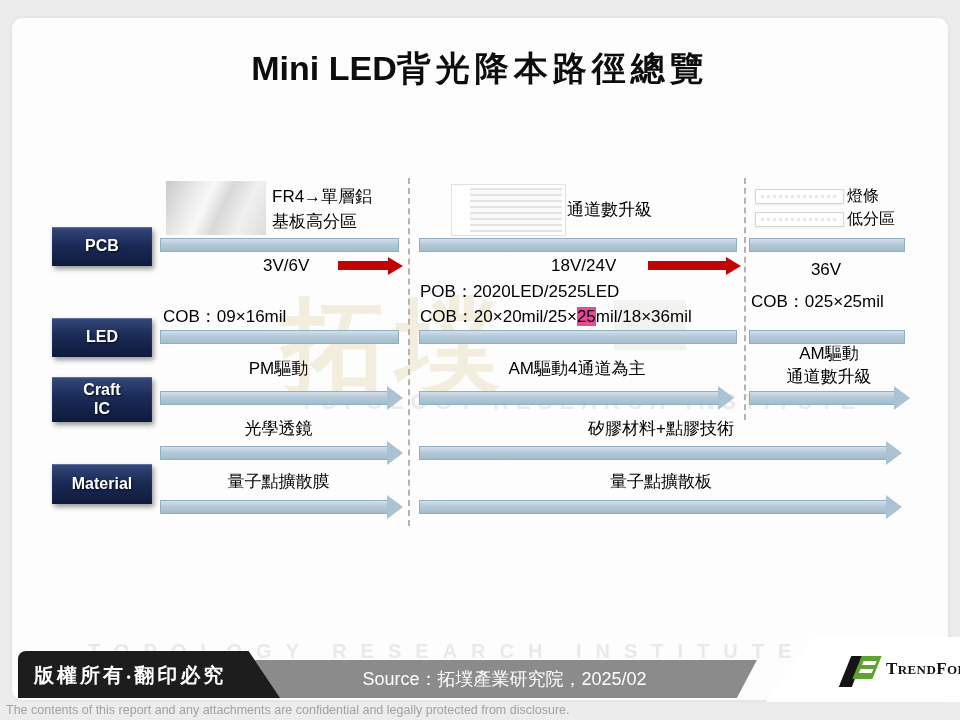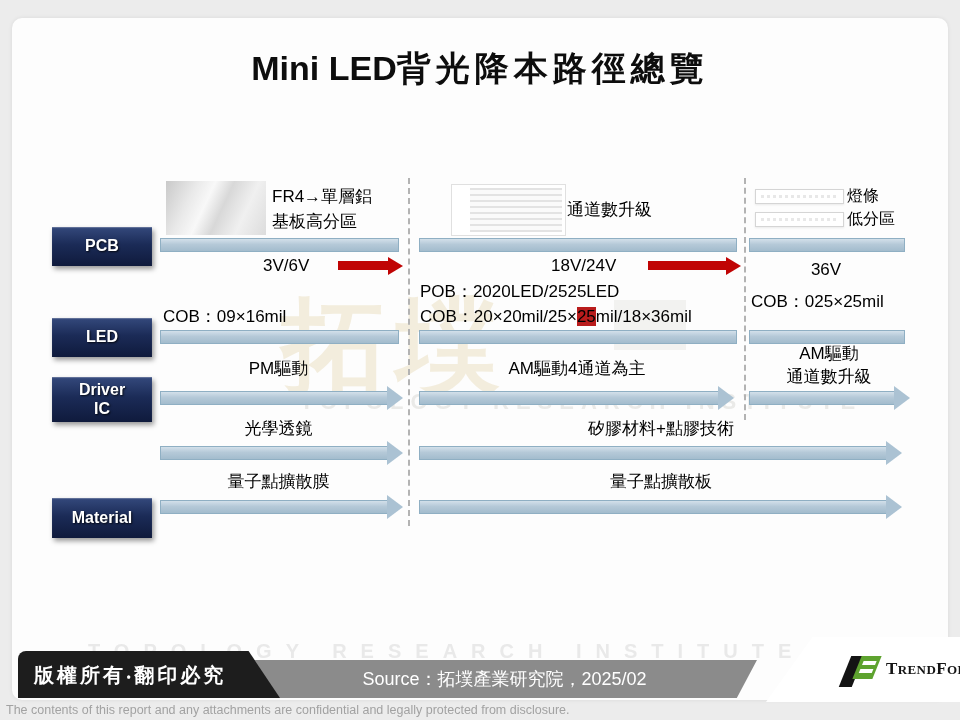--- a/index.html
+++ b/index.html
@@ -23,21 +23,21 @@
   
   .cat{position:absolute;left:52px;width:100px;display:flex;align-items:center;justify-content:center;
        text-align:center;color:#fff;font-weight:bold;font-size:16px;line-height:1.15;white-space:pre-line;
        background:linear-gradient(180deg,#34497c 0%,#1b2b57 45%,#0f1a3c 100%);
        border-radius:0;box-shadow:2px 3px 5px rgba(0,0,0,.4), inset 0 1px 1px rgba(255,255,255,.25);
        text-shadow:1px 1px 2px rgba(0,0,0,.8);z-index:3;}
   .cat-pcb{top:227px;height:39px}
   .cat-led{top:318px;height:39px}
   .cat-driver{top:377px;height:45px}
   .cat-craft{top:435px;height:39px}
-  .cat-material{top:498px;height:40px}
+  .cat-material{top:464px;height:40px}
 
   
   .vdash{position:absolute;width:0;border-left:2px dashed #b3b3b3;z-index:2;}
   .vdash1{left:408px;top:178px;height:348px}
   .vdash2{left:744px;top:178px;height:242px}
 
   
   .txt{position:absolute;color:#000;font-size:17px;z-index:3;}
 
   
@@ -89,21 +89,21 @@
   .red-1{left:338px;top:261px;width:50px}
   .red-2{left:648px;top:261px;width:78px}
 
   
   .v1{left:263px;top:256px}
   .pob1{left:163px;top:280px}
   .cob1{left:163px;top:305px}
   .v2{left:551px;top:256px}
   .pob2{left:420px;top:280px}
   .cob2{left:420px;top:305px}
-  .hl{background:#b91c1c;}
+  .hl{background:#ec4899;}
   .v3{left:749px;top:260px;width:154px;text-align:center}
   .cob3{left:751px;top:290px}
 
   
   .t-drv-1{left:160px;top:357px;width:237px;text-align:center}
   .t-drv-2{left:419px;top:357px;width:316px;text-align:center}
   .t-drv-3{left:749px;top:342px;width:160px;text-align:center;white-space:pre-line;line-height:23px}
   .t-craft-1{left:160px;top:417px;width:237px;text-align:center}
   .t-craft-2{left:419px;top:417px;width:484px;text-align:center}
   .t-mat-1{left:160px;top:470px;width:237px;text-align:center}
@@ -137,21 +137,21 @@
 
   <div class="wm wm-cjk">拓墣</div>
   <div class="wm wm-logo"></div>
   <div class="wm wm-caption">TOPOLOGY RESEARCH INSTITUTE</div>
   <div class="wm wm-bottom">TOPOLOGY RESEARCH INSTITUTE</div>
 
   <div class="title"><span>Mini LED</span><span class="zh">背光降本路徑總覽</span></div>
 
   <div class="cat cat-pcb">PCB</div>
   <div class="cat cat-led">LED</div>
-  <div class="cat cat-driver">Driver
+  <div class="cat cat-driver">Craft
 IC</div>
   <div class="cat cat-material">Material</div>
 
   <div class="vdash vdash1"></div>
   <div class="vdash vdash2"></div>
 
   <div class="img-alu"></div>
   <div class="txt cap-fr4">FR4→單層鋁
 基板高分區</div>
   <div class="img-fish">

